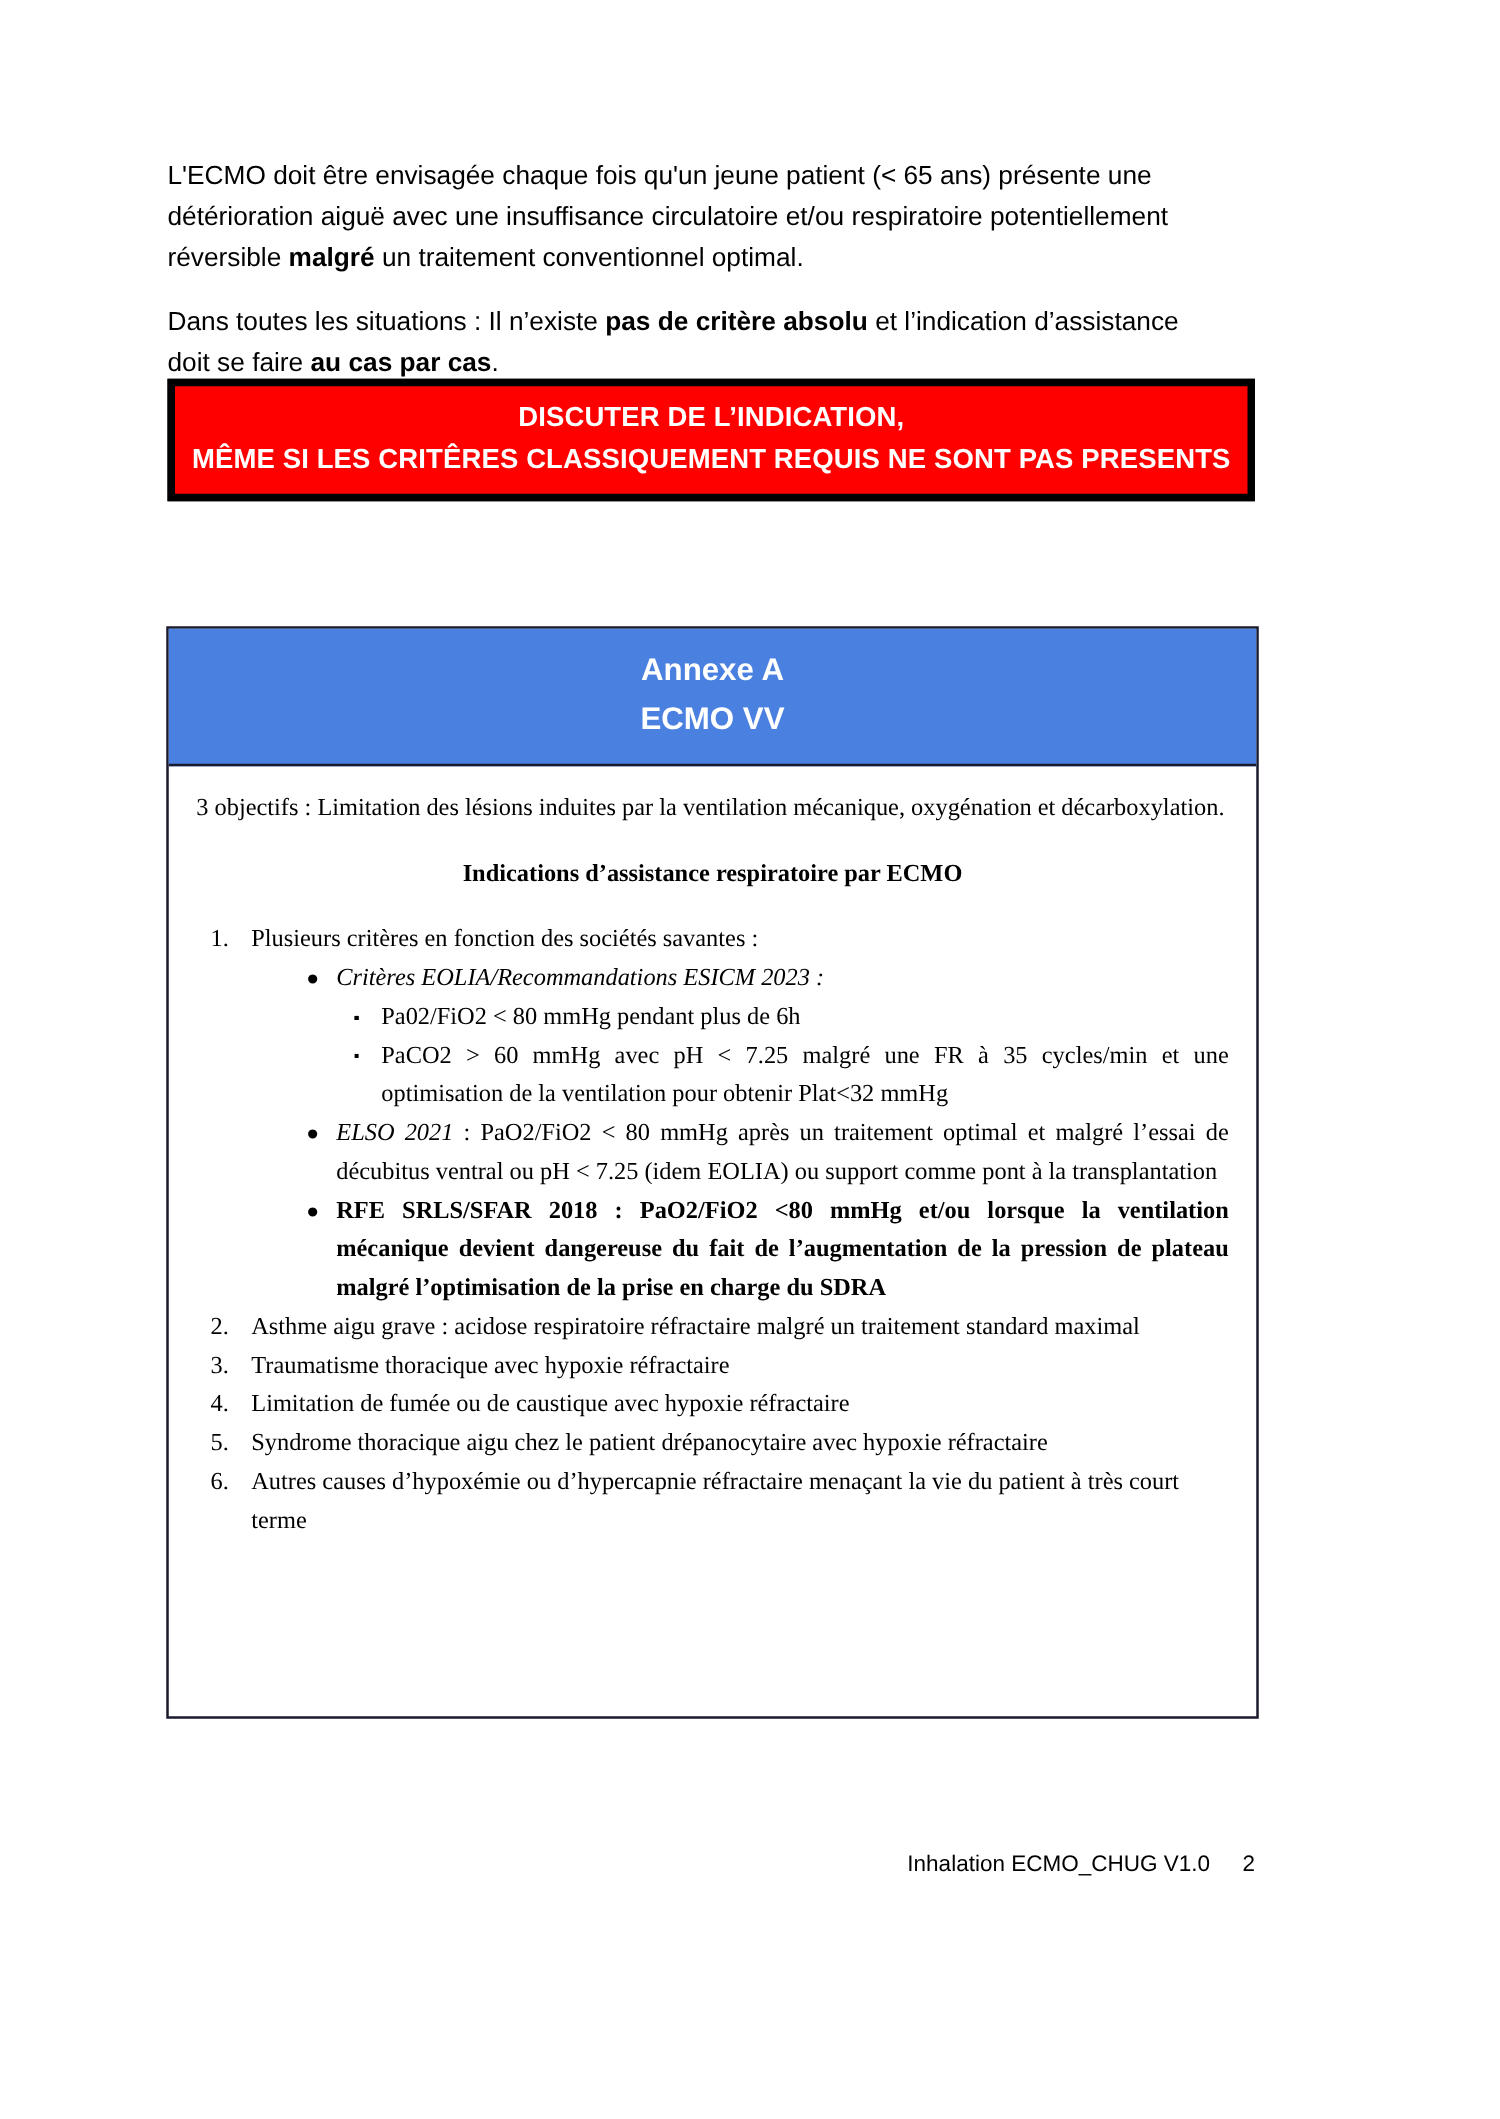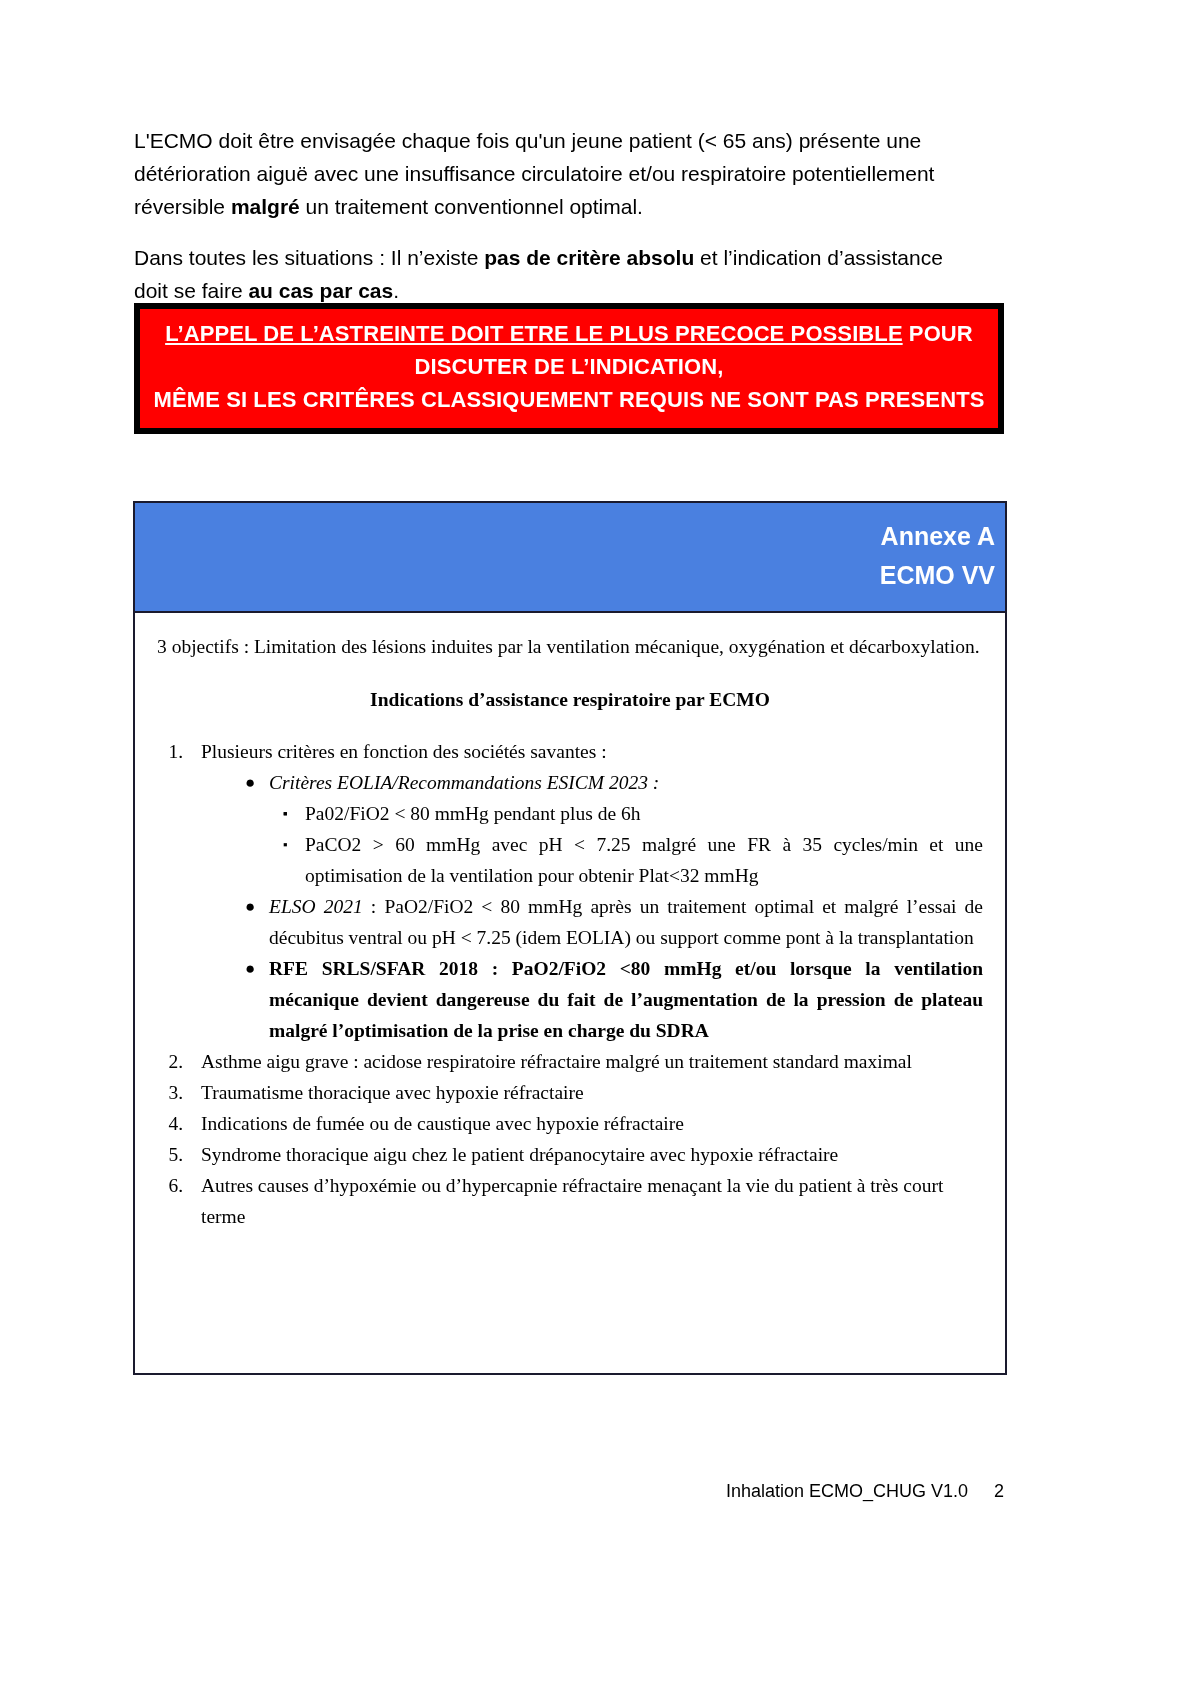--- a/index.html
+++ b/index.html
@@ -72,21 +72,21 @@
     left: 133px;
     top: 501px;
     width: 874px;
     box-sizing: border-box;
     border: 2px solid #1a1a2e;
     background: #ffffff;
   }
   .annexe-header {
     background: #4A80E0;
     border-bottom: 2px solid #1a1a2e;
-    text-align: right;
+    text-align: center;
     padding: 14px 10px 16px 10px;
   }
   .annexe-header .h-line {
     color: #ffffff;
     font-weight: bold;
     font-size: 25px;
     line-height: 39px;
   }
   .annexe-body {
     padding: 18px 22px 38px 22px;
@@ -198,21 +198,20 @@
 <div class="page">
 
   <div class="intro-block">
     <p class="para"><span>L'ECMO doit être envisagée chaque fois qu'un jeune patient (&lt; 65 ans) présente une détérioration aiguë avec une insuffisance circulatoire et/ou respiratoire potentiellement réversible </span><span class="b">malgré</span><span> un traitement conventionnel optimal.</span></p>
 
     <p class="para"><span>Dans toutes les situations : Il n’existe </span><span class="b">pas de critère absolu</span><span> et l’indication d’assistance doit se faire </span><span class="b">au cas par cas</span><span>.</span></p>
   </div>
 
   <div class="alert-outer">
     <div class="alert-inner">
-      <div class="alert-line"><span class="u">L’APPEL DE L’ASTREINTE DOIT ETRE LE PLUS PRECOCE POSSIBLE</span><span> POUR</span></div>
       <div class="alert-line">DISCUTER DE L’INDICATION,</div>
       <div class="alert-line">MÊME SI LES CRITÊRES CLASSIQUEMENT REQUIS NE SONT PAS PRESENTS</div>
     </div>
   </div>
 
   <div class="annexe-box">
 
     <div class="annexe-header">
       <div class="h-line">Annexe A</div>
       <div class="h-line">ECMO VV</div>
@@ -270,21 +269,21 @@
           <span class="li-text">Asthme aigu grave : acidose respiratoire réfractaire malgré un traitement standard maximal</span>
         </li>
 
         <li>
           <span class="num">3.</span>
           <span class="li-text">Traumatisme thoracique avec hypoxie réfractaire</span>
         </li>
 
         <li>
           <span class="num">4.</span>
-          <span class="li-text">Indications de fumée ou de caustique avec hypoxie réfractaire</span>
+          <span class="li-text">Limitation de fumée ou de caustique avec hypoxie réfractaire</span>
         </li>
 
         <li>
           <span class="num">5.</span>
           <span class="li-text">Syndrome thoracique aigu chez le patient drépanocytaire avec hypoxie réfractaire</span>
         </li>
 
         <li>
           <span class="num">6.</span>
           <span class="li-text">Autres causes d’hypoxémie ou d’hypercapnie réfractaire menaçant la vie du patient à très court terme</span>

